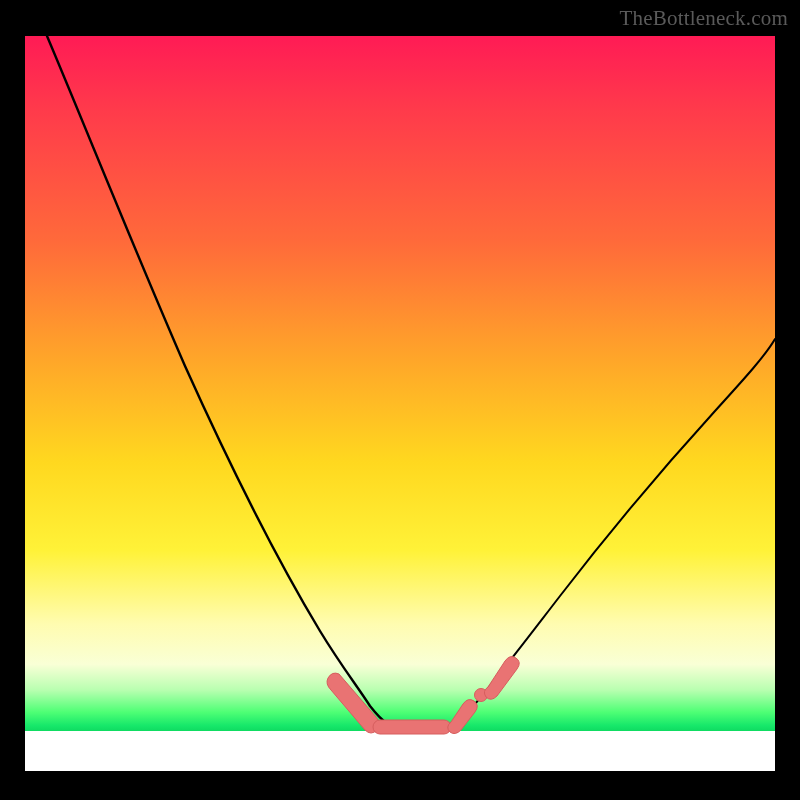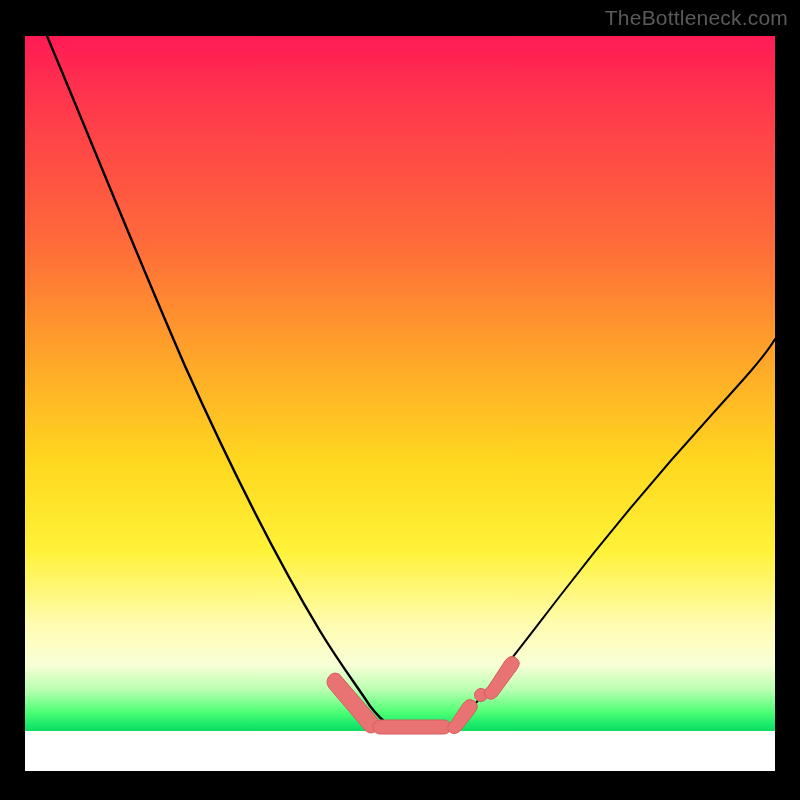--- a/index.html
+++ b/index.html
@@ -9,20 +9,21 @@
     height: 800px;
     background: #000;
     font-family: Arial, Helvetica, sans-serif;
     overflow: hidden;
   }
   .frame {
     position: absolute;
     left: 0; top: 0;
     width: 800px; height: 800px;
     background: #000;
+    font-family: Liberation Serif, serif;
   }
   .plot {
     position: absolute;
     left: 25px;
     top: 36px;
     width: 750px;
     height: 735px;
     
     background: linear-gradient(
       to bottom,

